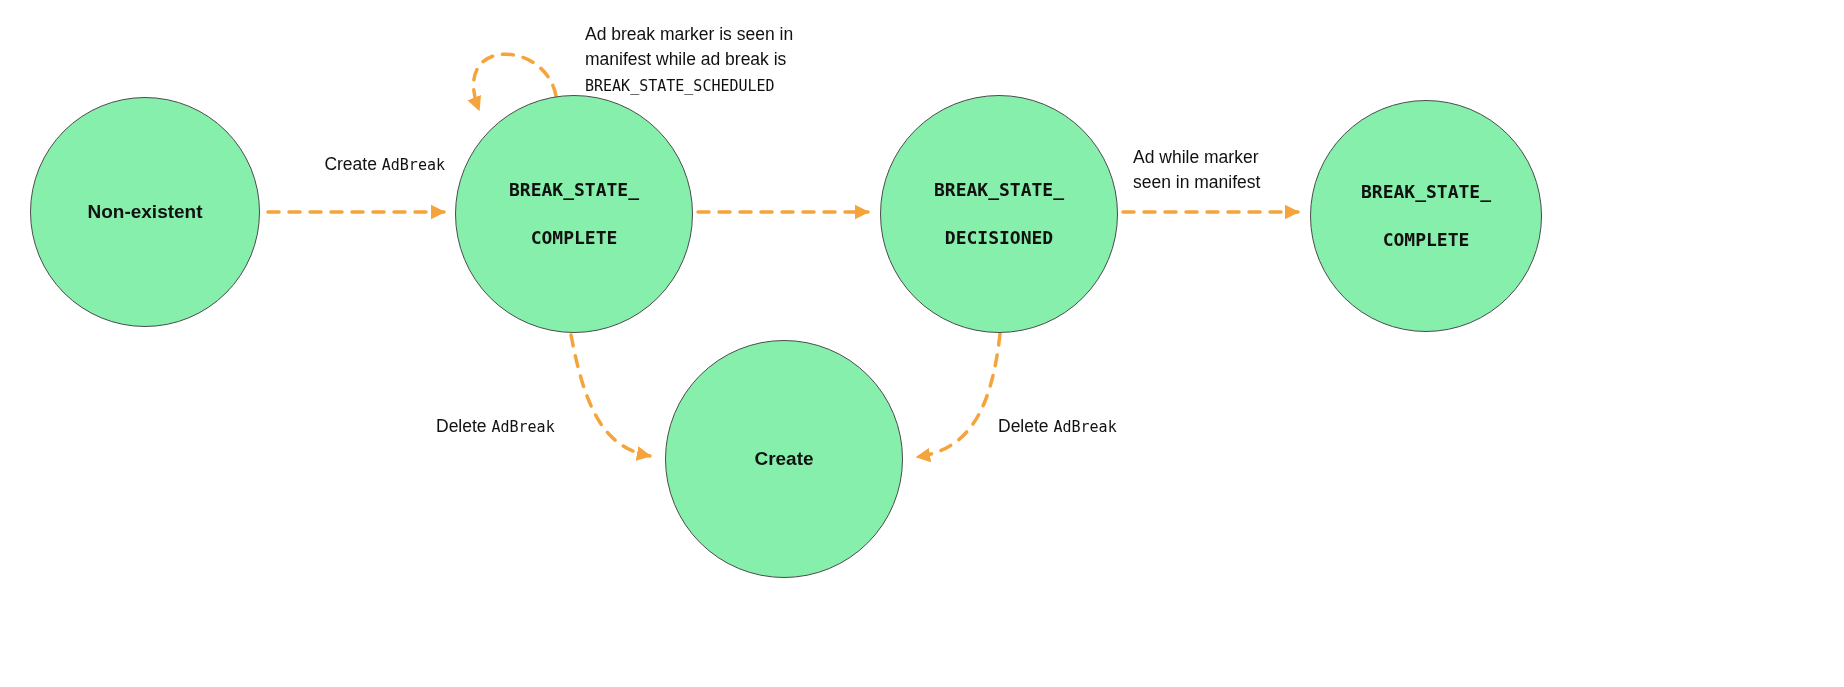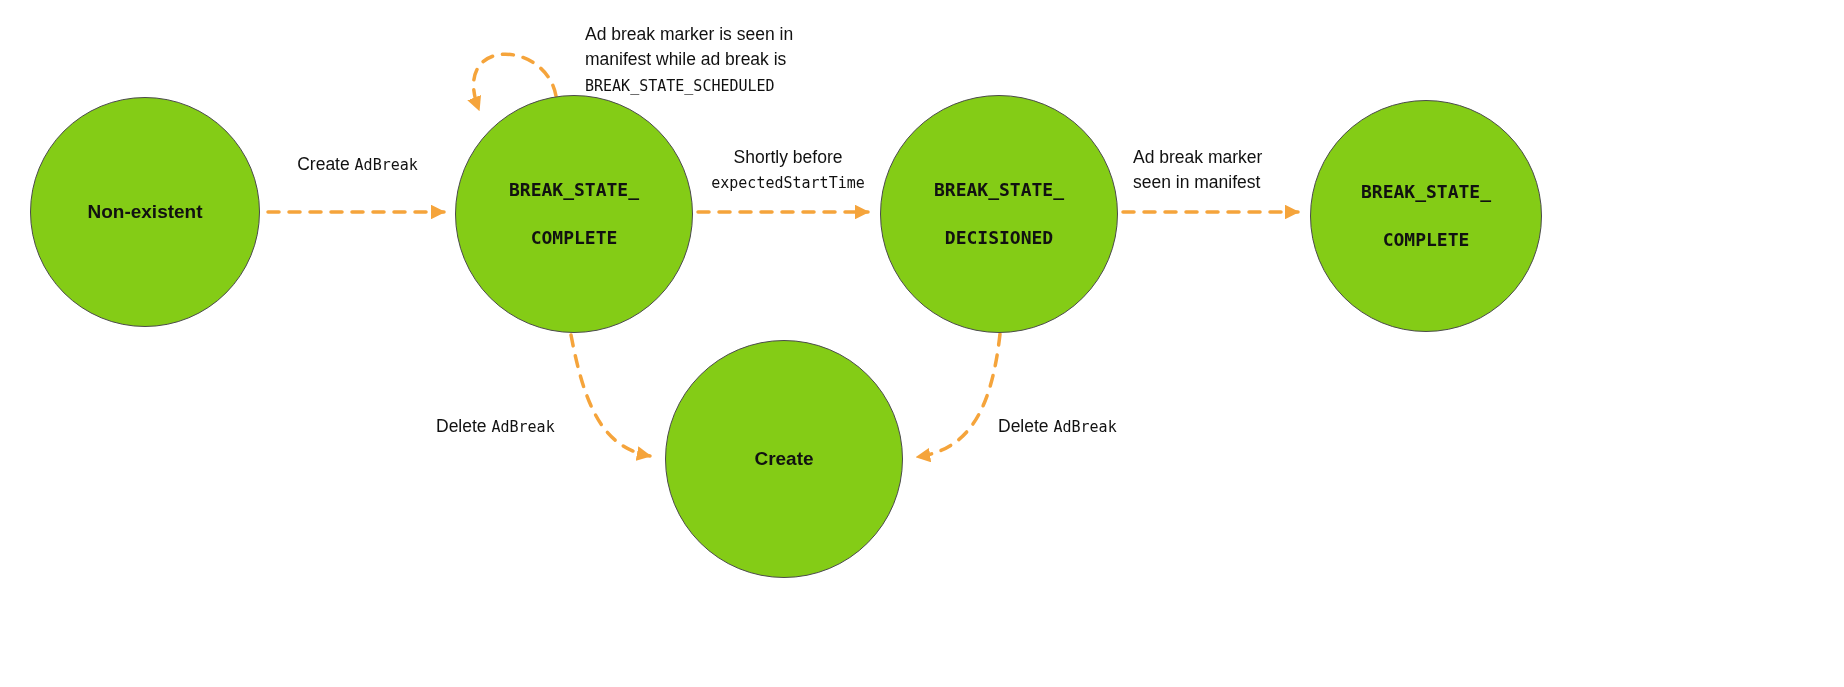--- a/index.html
+++ b/index.html
@@ -25,21 +25,21 @@
   .edge-path {
     fill: none;
     stroke: #F5A43B;
     stroke-width: 3.5;
     stroke-dasharray: 11 10;
     stroke-linecap: round;
   }
   .state-node {
     position: absolute;
     border-radius: 50%;
-    background: #84cc16;
+    background: #86efac;
     border: 1.6px solid #4B4B4B;
     display: flex;
     align-items: center;
     justify-content: center;
     text-align: center;
     box-sizing: border-box;
     color: #111111;
   }
   .state-label-sans {
     font-family: "Liberation Sans", sans-serif;
@@ -56,21 +56,21 @@
   .edge-label {
     position: absolute;
     font-size: 17.5px;
     color: #111111;
     line-height: 1.45;
   }
   .edge-label .mono {
     font-family: "DejaVu Sans Mono", monospace;
     font-size: 15px;
   }
-  .center { text-align: center; }
+  .center { text-align: right; }
 </style>
 </head>
 <body>
 
 <div class="diagram">
 
   <svg class="edges-svg" viewBox="0 0 1844 687" xmlns="http://www.w3.org/2000/svg">
     <defs>
       <marker id="arrowhead" viewBox="0 0 10 10" refX="9" refY="5" markerWidth="4.2" markerHeight="4.2" orient="auto-start-reverse">
         <path d="M0,0 L10,5 L0,10 z" fill="#F5A43B"></path>
@@ -116,27 +116,23 @@
   <div class="edge-label center" style="left:270px; top:152px; width:175px;">
     <span>Create </span><span class="mono">AdBreak</span>
   </div>
 
   <div class="edge-label" style="left:585px; top:22px; width:290px;">
     <span>Ad break marker is seen in</span><br>
     <span>manifest while ad break is</span><br>
     <span class="mono">BREAK_STATE_SCHEDULED</span>
   </div>
 
-  <div class="edge-label center" style="left:688px; top:145px; width:200px;">
-    <span>Shortly before</span><br>
-    <span class="mono">expectedStartTime</span>
-  </div>
 
   <div class="edge-label" style="left:1133px; top:145px; width:180px;">
-    <span>Ad break marker</span><br>
+    <span>Ad while marker</span><br>
     <span>seen in manifest</span>
   </div>
 
   <div class="edge-label" style="left:436px; top:414px; width:160px;">
     <span>Delete </span><span class="mono">AdBreak</span>
   </div>
 
   <div class="edge-label" style="left:998px; top:414px; width:160px;">
     <span>Delete </span><span class="mono">AdBreak</span>
   </div>

